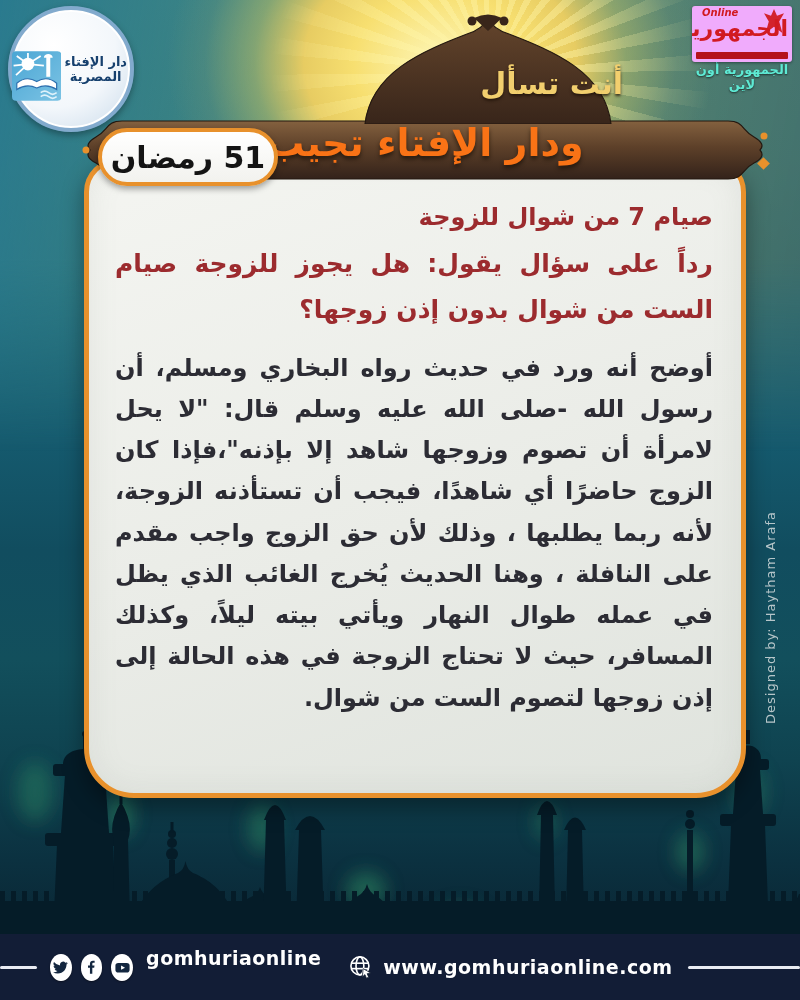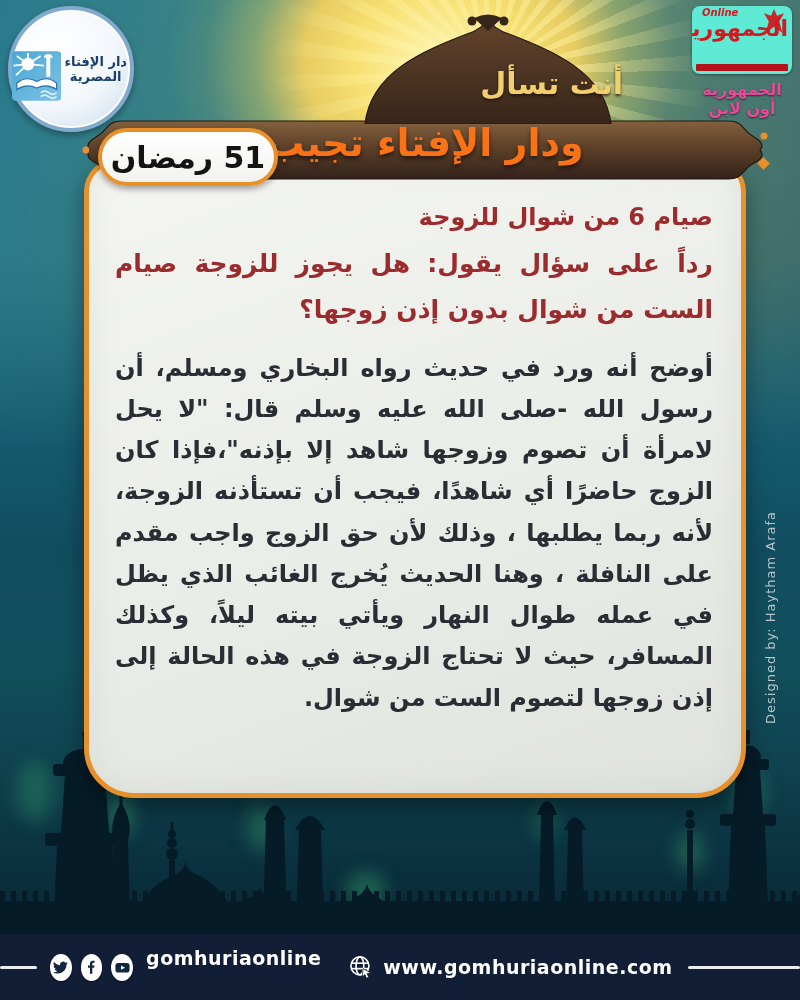--- a/index.html
+++ b/index.html
@@ -65,32 +65,32 @@
         border-radius:50%;border:4px solid #82aacd;box-sizing:border-box;
         background:radial-gradient(circle at 35% 30%,#ffffff 0%,#f3f7fb 55%,#dde8f2 78%,#c3d5e7 100%);
         box-shadow:inset 0 0 0 2px #fff,0 3px 7px rgba(0,0,0,.35);
         display:flex;flex-direction:row;align-items:center;}
   .logo-iftaa svg{margin-top:14px;}
   .iftaa-text{width:86px;margin-top:2px;text-align:center;font-size:13px;
         font-weight:bold;color:#16406e;line-height:1.15;direction:rtl;}
 
   
   .logo-gom{position:absolute;right:8px;top:6px;width:100px;text-align:center;}
-  .gom-box{position:relative;width:100px;height:68px;background:#5eead4;border-radius:8px;
+  .gom-box{position:relative;width:100px;height:56px;background:#f0abfc;border-radius:3px;
         box-shadow:0 1px 3px rgba(0,0,0,.4);overflow:hidden;}
   .gom-online{position:absolute;top:1px;left:10px;font-size:10px;font-style:italic;
         font-weight:bold;color:#d11a21;}
   .gom-eagle{position:absolute;top:3px;right:8px;width:20px;height:24px;background:#d11a21;
         clip-path:polygon(50% 0,65% 28%,100% 18%,76% 52%,92% 100%,50% 74%,8% 100%,24% 52%,0 18%,35% 28%);
         opacity:.95;}
   .gom-main{position:absolute;top:10px;right:4px;left:4px;font-size:22px;font-weight:bold;
         color:#d11a21;direction:rtl;line-height:1.2;}
   .gom-strip{position:absolute;left:4px;right:4px;bottom:3px;height:7px;background:#b5121b;
         border-radius:1px;}
-  .gom-caption{margin-top:6px;font-size:16px;font-weight:bold;color:#ec4899;direction:rtl;
+  .gom-caption{font-size:13px;font-weight:bold;color:#5eead4;direction:rtl;
         text-shadow:0 1px 2px rgba(0,0,0,.6);}
 
   
   .credit{position:absolute;right:22px;top:468px;height:256px;
         writing-mode:vertical-rl;transform:rotate(180deg);
         font-size:13px;color:#c9d3d5;letter-spacing:1px;opacity:.9;}
 
   
   .footer{position:absolute;left:0;right:0;bottom:18px;height:30px;
         display:flex;align-items:center;justify-content:center;gap:9px;color:#fff;}
@@ -180,21 +180,21 @@
 
       <path d="M768 220 C768 190 780 180 790 175 Q797 171 799 164 L800 164 L800 220 Z"></path>
 
       <line x1="0" y1="166" x2="800" y2="166" stroke="#051c28" stroke-width="10" stroke-dasharray="5 6"></line>
       <rect x="0" y="171" width="800" height="40"></rect>
     </g>
     <rect x="0" y="204" width="800" height="66" fill="#121d36"></rect>
   </svg>
 
   <div class="card">
-    <h2>صيام 6 من شوال للزوجة</h2>
+    <h2>صيام 7 من شوال للزوجة</h2>
     <p class="q">رداً على سؤال يقول: هل يجوز للزوجة صيام الست من شوال بدون إذن زوجها؟</p>
     <p class="body">أوضح أنه ورد في حديث رواه البخاري ومسلم، أن رسول الله -صلى الله عليه وسلم قال: "لا يحل لامرأة أن تصوم وزوجها شاهد إلا بإذنه"،فإذا كان الزوج حاضرًا أي شاهدًا، فيجب أن تستأذنه الزوجة، لأنه ربما يطلبها ، وذلك لأن حق الزوج واجب مقدم على النافلة ، وهنا الحديث يُخرج الغائب الذي يظل في عمله طوال النهار ويأتي بيته ليلاً، وكذلك المسافر، حيث لا تحتاج الزوجة في هذه الحالة إلى إذن زوجها لتصوم الست من شوال.</p>
   </div>
 
   <svg class="banner-bar" viewBox="0 0 690 64">
     <defs>
       <linearGradient id="barG" x1="0" y1="0" x2="0" y2="1">
         <stop offset="0" stop-color="#84613f"></stop>
           <stop offset=".45" stop-color="#5d4029"></stop>
         <stop offset="1" stop-color="#33221a"></stop>

